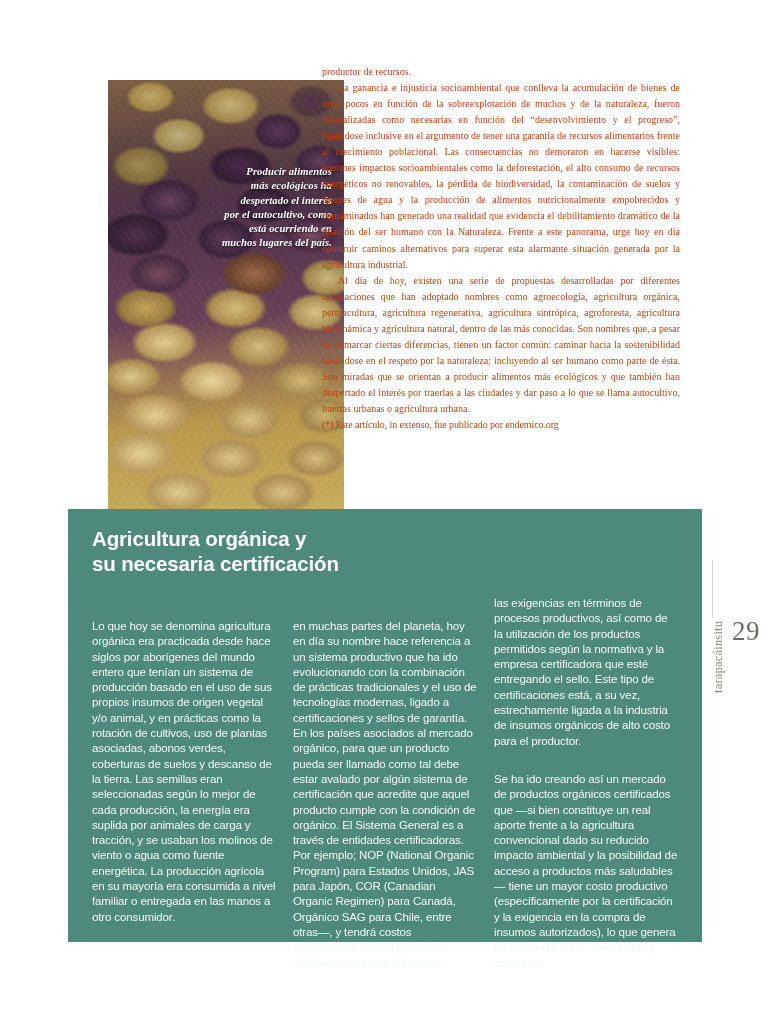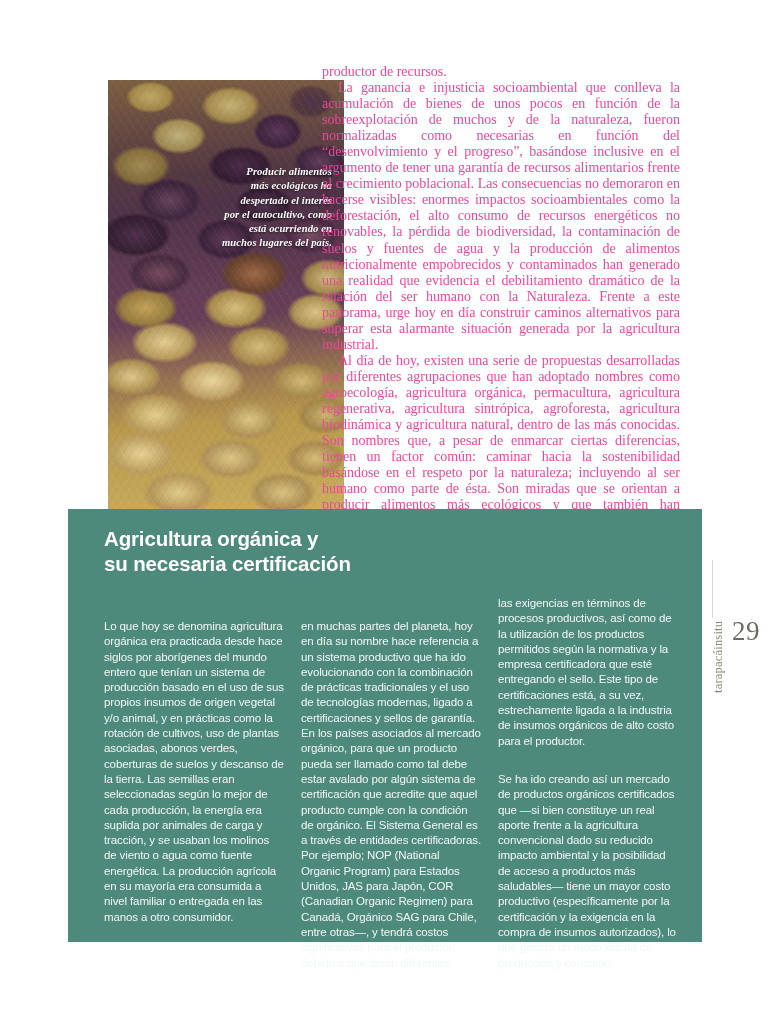--- a/index.html
+++ b/index.html
@@ -106,23 +106,23 @@
   
   .article-col {
     position: absolute;
     left: 322px;
     top: 64px;
     width: 358px;
   }
   .article-col p {
     margin: 0;
     font-family: "Liberation Serif", serif;
-    font-size: 14px;
+    font-size: 10px;
     line-height: 16.05px;
-    color: #ec4899;
+    color: #c2410c;
     text-align: justify;
     text-indent: 0;
   }
   .article-col p.indent {
     text-indent: 16px;
   }
   .article-note {
     margin-top: 14px;
     font-family: "Liberation Sans", sans-serif;
     font-size: 11.4px;
@@ -134,21 +134,21 @@
 
   
   .green-panel {
     position: absolute;
     left: 68px;
     top: 509px;
     width: 634px;
     height: 433px;
     background: #4d8a7c;
     box-sizing: border-box;
-    padding: 18px 24px 16px 36px;
+    padding: 18px 24px 16px 24px;
   }
   .green-title {
     color: #ffffff;
     font-family: "Liberation Sans", sans-serif;
     font-weight: bold;
     font-size: 20.5px;
     line-height: 24.5px;
     letter-spacing: -0.15px;
     margin: 0 0 20px 0;
     white-space: pre-line;
@@ -225,20 +225,21 @@
 despertado el interés
 por el autocultivo, como
 está ocurriendo en
 muchos lugares del país.</figcaption>
   </figure>
 
   <div class="article-col">
     <p>productor de recursos.</p>
     <p class="indent">La ganancia e injusticia socioambiental que conlleva la acumulación de bienes de unos pocos en función de la sobreexplotación de muchos y de la naturaleza, fueron normalizadas como necesarias en función del “desenvolvimiento y el progreso”, basándose inclusive en el argumento de tener una garantía de recursos alimentarios frente al crecimiento poblacional. Las consecuencias no demoraron en hacerse visibles: enormes impactos socioambientales como la deforestación, el alto consumo de recursos energéticos no renovables, la pérdida de biodiversidad, la contaminación de suelos y fuentes de agua y la producción de alimentos nutricionalmente empobrecidos y contaminados han generado una realidad que evidencia el debilitamiento dramático de la relación del ser humano con la Naturaleza. Frente a este panorama, urge hoy en día construir caminos alternativos para superar esta alarmante situación generada por la agricultura industrial.</p>
     <p class="indent">Al día de hoy, existen una serie de propuestas desarrolladas por diferentes agrupaciones que han adoptado nombres como agroecología, agricultura orgánica, permacultura, agricultura regenerativa, agricultura sintrópica, agroforesta, agricultura biodinámica y agricultura natural, dentro de las más conocidas. Son nombres que, a pesar de enmarcar ciertas diferencias, tienen un factor común: caminar hacia la sostenibilidad basándose en el respeto por la naturaleza; incluyendo al ser humano como parte de ésta. Son miradas que se orientan a producir alimentos más ecológicos y que también han despertado el interés por traerlas a las ciudades y dar paso a lo que se llama autocultivo, huertas urbanas o agricultura urbana.</p>
+    <p class="article-note">(*) Este artículo, in extenso, fue publicado por endemico.org</p>
   </div>
 
   <section class="green-panel">
     <h2 class="green-title">Agricultura orgánica y
 su necesaria certificación</h2>
     <div class="green-cols">
       <div class="green-col">
         <p>Lo que hoy se denomina agricultura orgánica era practicada desde hace siglos por aborígenes del mundo entero que tenían un sistema de producción basado en el uso de sus propios insumos de origen vegetal y/o animal, y en prácticas como la rotación de cultivos, uso de plantas asociadas, abonos verdes, coberturas de suelos y descanso de la tierra. Las semillas eran seleccionadas según lo mejor de cada producción, la energía era suplida por animales de carga y tracción, y se usaban los molinos de viento o agua como fuente energética. La producción agrícola en su mayoría era consumida a nivel familiar o entregada en las manos a otro consumidor.</p>
       </div>
       <div class="green-col">

